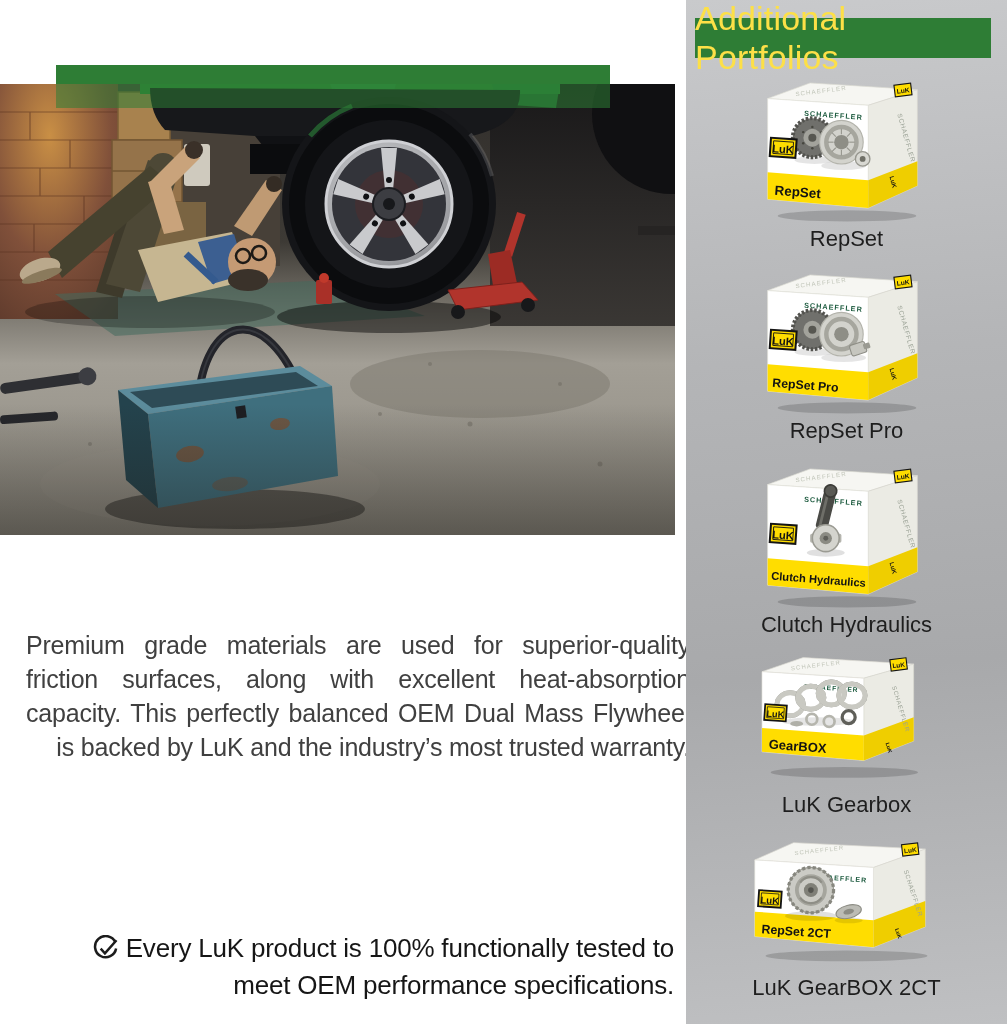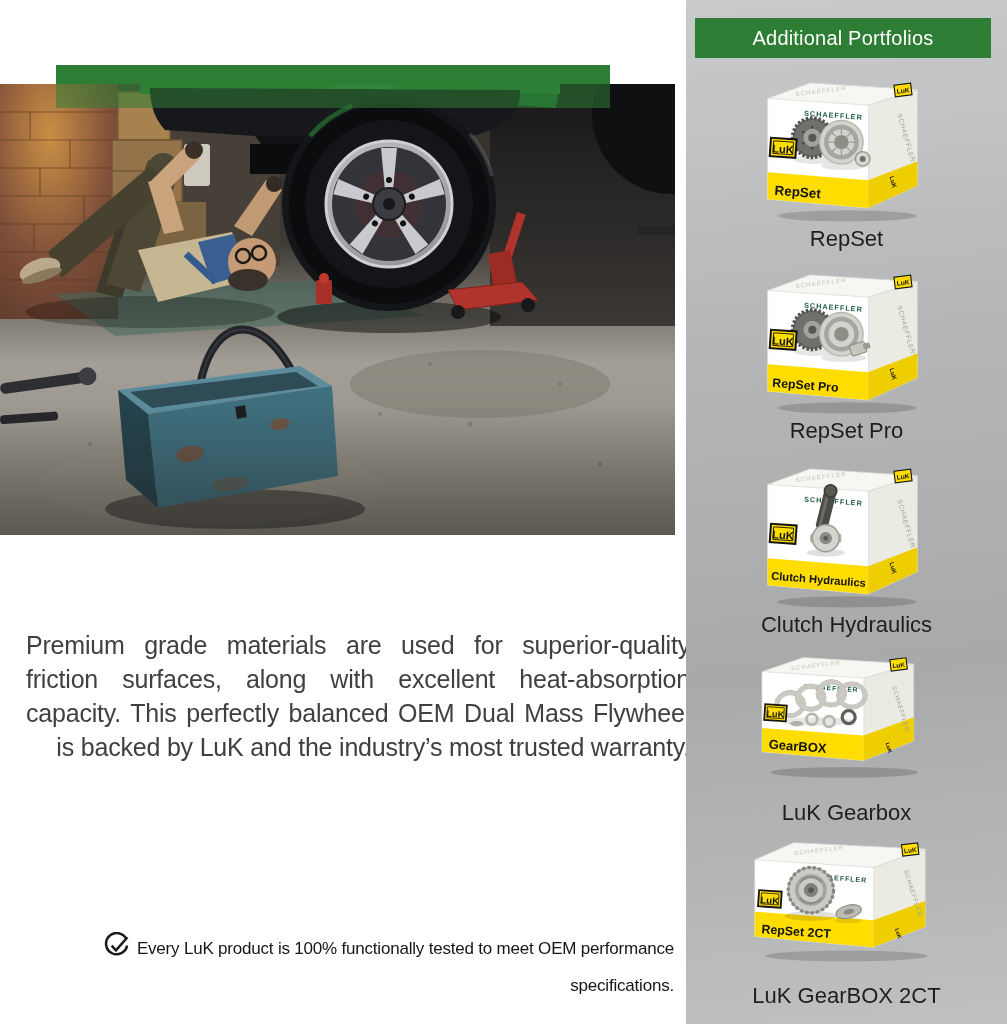--- a/index.html
+++ b/index.html
@@ -11,35 +11,35 @@
   .photo svg{display:block;}
   .bar-solid{position:absolute;left:56px;top:65px;width:554px;height:19px;background:#2e7d35;z-index:2;}
   .bar-overlay{position:absolute;left:56px;top:84px;width:554px;height:24px;
                background:rgba(46,125,53,0.55);z-index:3;}
 
   .paragraph{position:absolute;left:10px;top:612px;width:664px;margin:16px;
              font-size:25px;line-height:34px;letter-spacing:-0.2px;
              text-align:justify;text-align-last:right;color:#404040;}
 
   .note{position:absolute;left:60px;top:930px;width:614px;
-        font-size:17px;line-height:37px;letter-spacing:-0.2px;
+        font-size:26px;line-height:37px;letter-spacing:-0.2px;
         text-align:right;color:#161616;}
   .note svg{vertical-align:-5px;margin-right:7px;}
 
   
   .panel{position:absolute;left:686px;top:0;width:321px;height:1024px;
          background:linear-gradient(175deg,#c9cacc 0%,#b4b5b7 35%,#a8a9ab 65%,#bfc0c2 100%);}
   .panel-header{position:absolute;left:9px;top:18px;width:296px;height:40px;background:#2e7d35;
                 display:flex;align-items:center;justify-content:center;}
-  .panel-header span{color:#ffffff;font-size:20px;letter-spacing:0.2px;}
+  .panel-header span{color:#fde047;font-size:34px;letter-spacing:0.2px;}
 
   .tile{position:absolute;left:0;width:100%;display:flex;flex-direction:column;align-items:center;}
   .tile-1{top:74px;} .tile-2{top:266px;} .tile-3{top:460px;} .tile-4{top:650px;} .tile-5{top:834px;}
   .caption{font-size:22px;color:#1e1e1e;margin-top:2px;}
-  .tile-4 .caption,.tile-5 .caption{margin-top:20px;}
+  .tile-4 .caption,.tile-5 .caption{margin-top:12px;}
   .boxart text{font-family:"Liberation Sans",sans-serif;}
 </style>
 </head>
 <body>
 
 <div id="app">
 
   <div class="photo" aria-label="Mechanic lying on a garage floor working under a car beside a large alloy wheel, with a weathered blue metal toolbox in the foreground">
     <svg width="675" height="451" viewBox="0 0 675 451">
       <defs>

